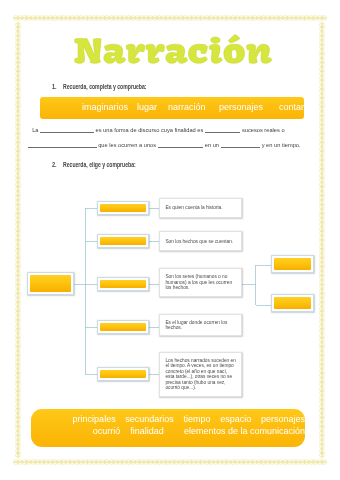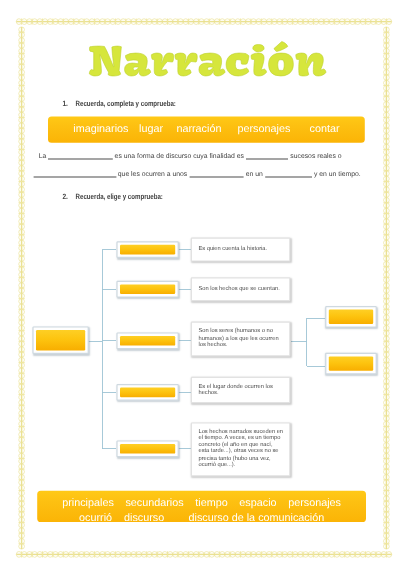--- a/index.html
+++ b/index.html
@@ -10,21 +10,21 @@
   .border-frame{position:absolute;left:0;top:0;width:340px;height:480px;pointer-events:none;}
   .title-wrap{position:absolute;left:0;top:0;width:340px;height:90px;}
 
   .prompt{position:absolute;font-size:6.4px;font-weight:bold;color:#434343;white-space:nowrap;}
   .prompt .num{position:absolute;left:0;top:0;transform:scaleX(.86);transform-origin:left center;}
   .prompt .txt{position:absolute;left:11.8px;top:0;transform:scaleX(.80);transform-origin:left center;}
 
   .wordbank{position:absolute;border-radius:3px;color:#ffffff;text-align:center;box-sizing:border-box;
             background:linear-gradient(180deg,#ffc916 0%,#fdc011 35%,#fbb406 100%);
             font-size:9px;font-weight:400;}
-  .wordbank .wrow{white-space:nowrap;}
+  .wordbank .wrow{white-space:nowrap;text-align:right;}
   #wb-top{line-height:21.5px;}
   #wb-bottom{padding-top:3.5px;}
   #wb-bottom .wrow{line-height:12.5px;}
 
   .cloze{position:absolute;font-size:5.7px;color:#3f3f3f;}
   .cloze .ln{position:absolute;white-space:nowrap;}
   .cloze .bl{display:inline-block;border-bottom:0.5px solid #6b6b6b;height:5px;vertical-align:-1px;}
 
   .diagram{position:absolute;left:0;top:0;width:340px;height:480px;}
   .obox{position:absolute;background:#fff;border:1px solid #cfd9e0;border-radius:1px;
@@ -1492,18 +1492,18 @@
         <i></i>
       </div>
 
     <div class="dbox" style="left:159.2px;top:198.2px;width:83.2px;height:19.8px">Es quien cuenta la historia.</div>
     <div class="dbox" style="left:159.2px;top:231.4px;width:83.2px;height:19.8px">Son los hechos que se cuentan.</div>
     <div class="dbox" style="left:159.2px;top:268.2px;width:83.2px;height:28.8px">Son los seres (humanos o no humanos) a los que les ocurren los hechos.</div>
     <div class="dbox" style="left:159.2px;top:314.4px;width:83.2px;height:21.8px">Es el lugar donde ocurren los hechos.</div>
     <div class="dbox" style="left:159.2px;top:351.5px;width:83.2px;height:45.7px">Los hechos narrados suceden en el tiempo. A veces, es un tiempo concreto (el año en que nací, esta tarde...), otras veces no se precisa tanto (hubo una vez, ocurrió que...).</div>
   </div>
 
-  <div class="wordbank" id="wb-bottom" style="left:31px;top:409px;width:274px;height:26px;">
+  <div class="wordbank" id="wb-bottom" style="left:31px;top:409px;width:274px;height:38px;border-radius:11px;">
       <div class="wrow"><span>principales</span><span class="gap" style="display:inline-block;width:9.7px"></span><span>secundarios</span><span class="gap" style="display:inline-block;width:9.7px"></span><span>tiempo</span><span class="gap" style="display:inline-block;width:9.7px"></span><span>espacio</span><span class="gap" style="display:inline-block;width:9.7px"></span><span>personajes</span></div>
-      <div class="wrow"><span>ocurrió</span><span class="gap" style="display:inline-block;width:10px"></span><span>discurso</span><span class="gap" style="display:inline-block;width:20.2px"></span><span>discurso de la comunicación</span></div>
+      <div class="wrow"><span>ocurrió</span><span class="gap" style="display:inline-block;width:10px"></span><span>finalidad</span><span class="gap" style="display:inline-block;width:20.2px"></span><span>elementos de la comunicación</span></div>
     </div>
 
 </div>
 
 </body></html>

